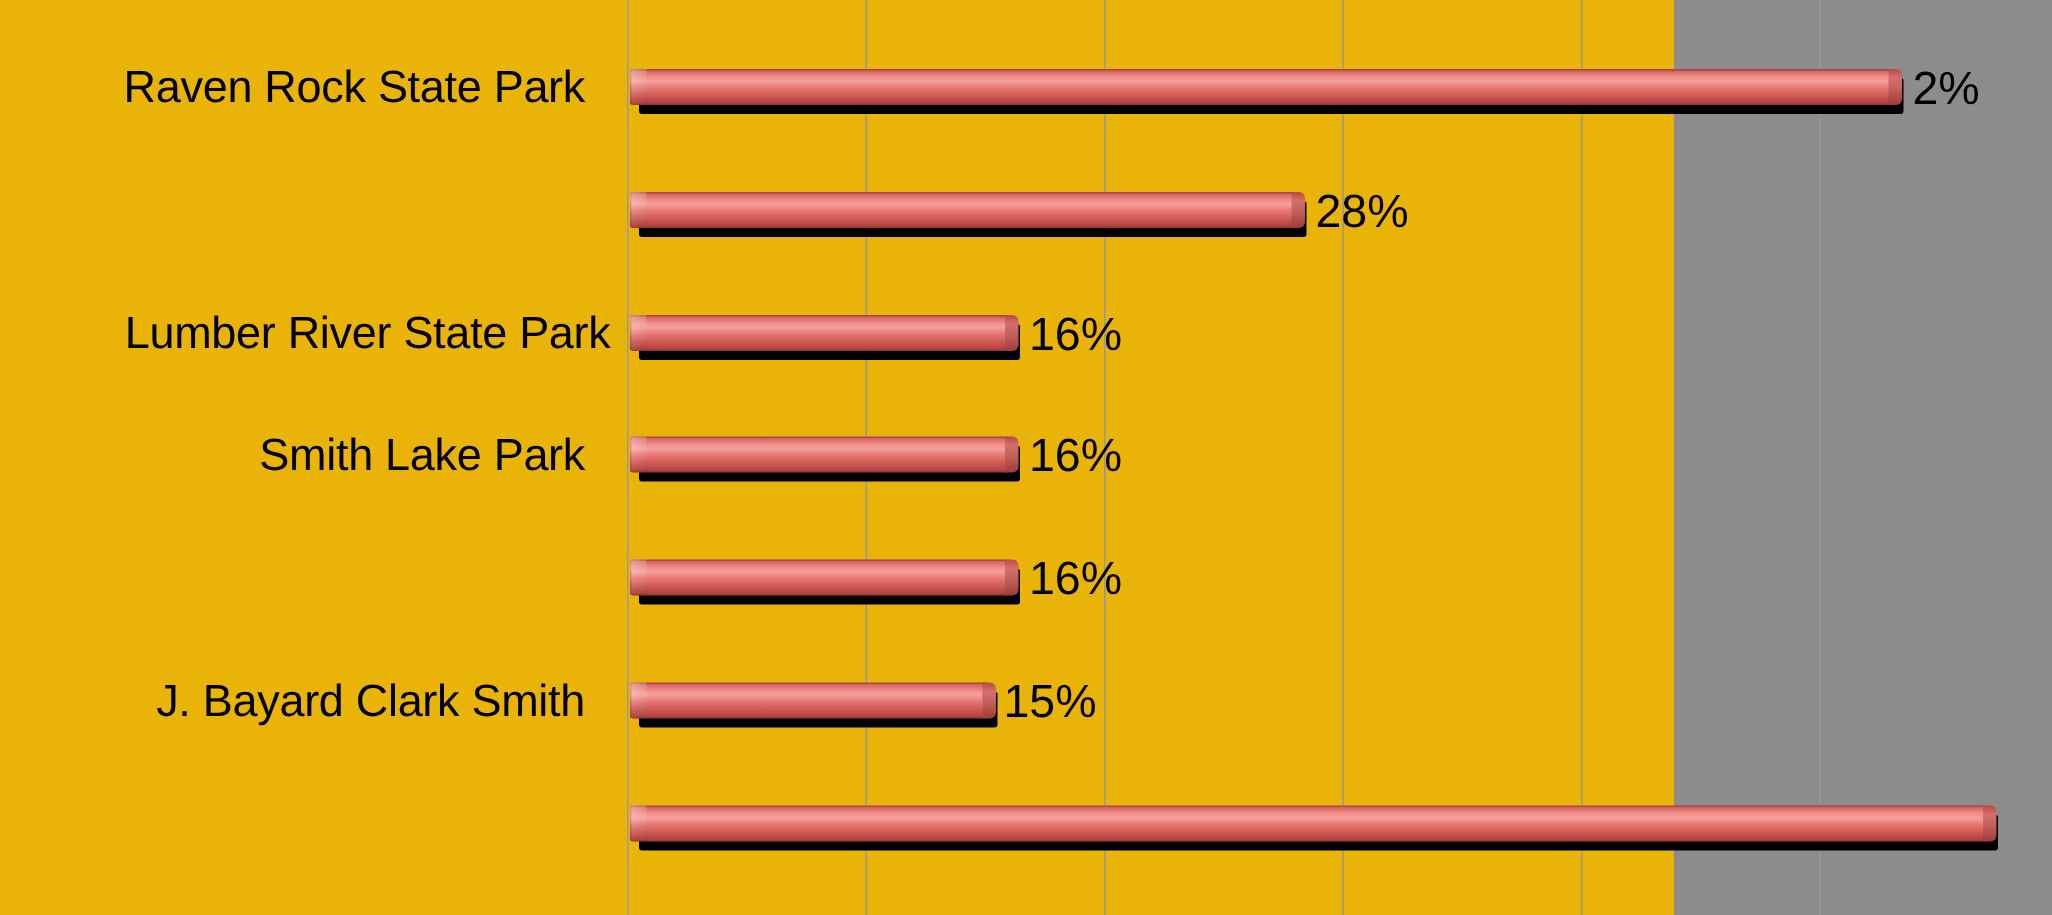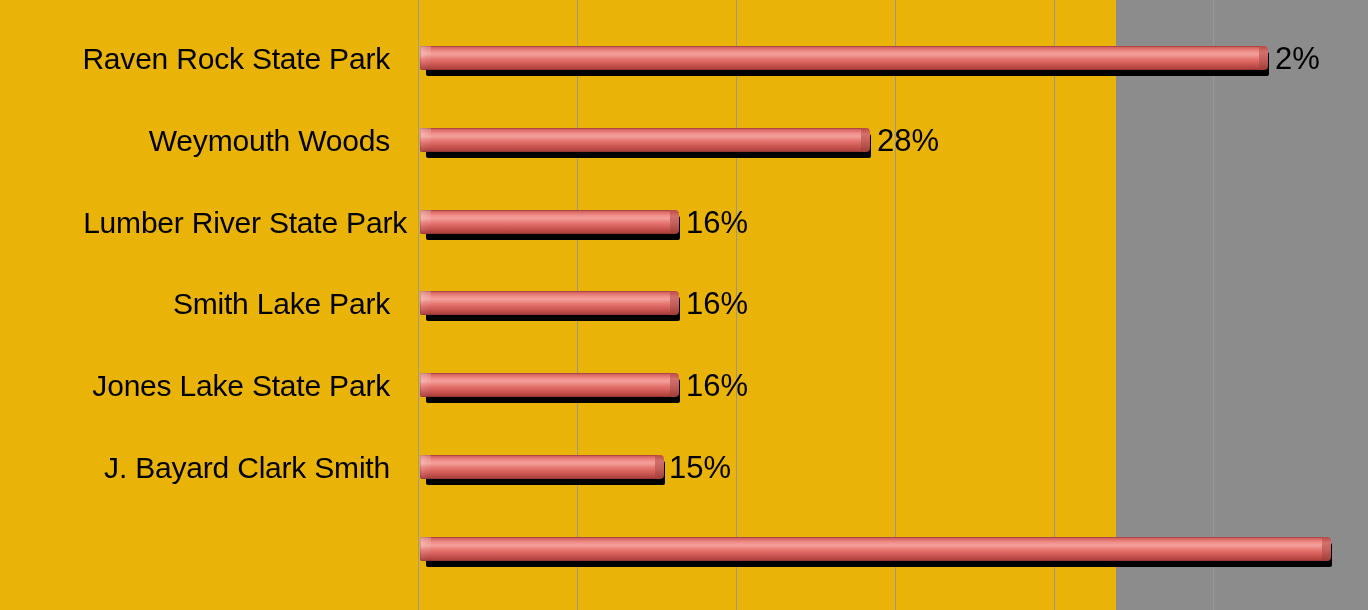--- a/index.html
+++ b/index.html
@@ -158,21 +158,20 @@
         <div class="cat-label">Raven Rock State Park</div>
         <div class="bar-wrap" style="left: 420px; width: 853px;">
           <div class="bar-shadow" style="width: 843px;"></div>
           <div class="bar-body" style="width: 843px;"></div>
           <div class="bar-cap-left"></div>
           <div class="bar-cap-right" style="left: 839px;"></div>
         </div>
         <div class="value-label" style="left: 1275px;">2%</div>
       </div>
       <div class="bar-row" style="top: 117.8px;">
-        <div class="cat-label">Weymouth Woods</div>
         <div class="bar-wrap" style="left: 420px; width: 455px;">
           <div class="bar-shadow" style="width: 445px;"></div>
           <div class="bar-body" style="width: 445px;"></div>
           <div class="bar-cap-left"></div>
           <div class="bar-cap-right" style="left: 441px;"></div>
         </div>
         <div class="value-label" style="left: 877px;">28%</div>
       </div>
       <div class="bar-row" style="top: 199.6px; padding-left: 17px;">
         <div class="cat-label">Lumber River State Park</div>
@@ -188,21 +187,20 @@
         <div class="cat-label">Smith Lake Park</div>
         <div class="bar-wrap" style="left: 420px; width: 264px;">
           <div class="bar-shadow" style="width: 254px;"></div>
           <div class="bar-body" style="width: 254px;"></div>
           <div class="bar-cap-left"></div>
           <div class="bar-cap-right" style="left: 250px;"></div>
         </div>
         <div class="value-label" style="left: 686px;">16%</div>
       </div>
       <div class="bar-row" style="top: 363.2px;">
-        <div class="cat-label">Jones Lake State Park</div>
         <div class="bar-wrap" style="left: 420px; width: 264px;">
           <div class="bar-shadow" style="width: 254px;"></div>
           <div class="bar-body" style="width: 254px;"></div>
           <div class="bar-cap-left"></div>
           <div class="bar-cap-right" style="left: 250px;"></div>
         </div>
         <div class="value-label" style="left: 686px;">16%</div>
       </div>
       <div class="bar-row" style="top: 445px;">
         <div class="cat-label">J. Bayard Clark Smith</div>

